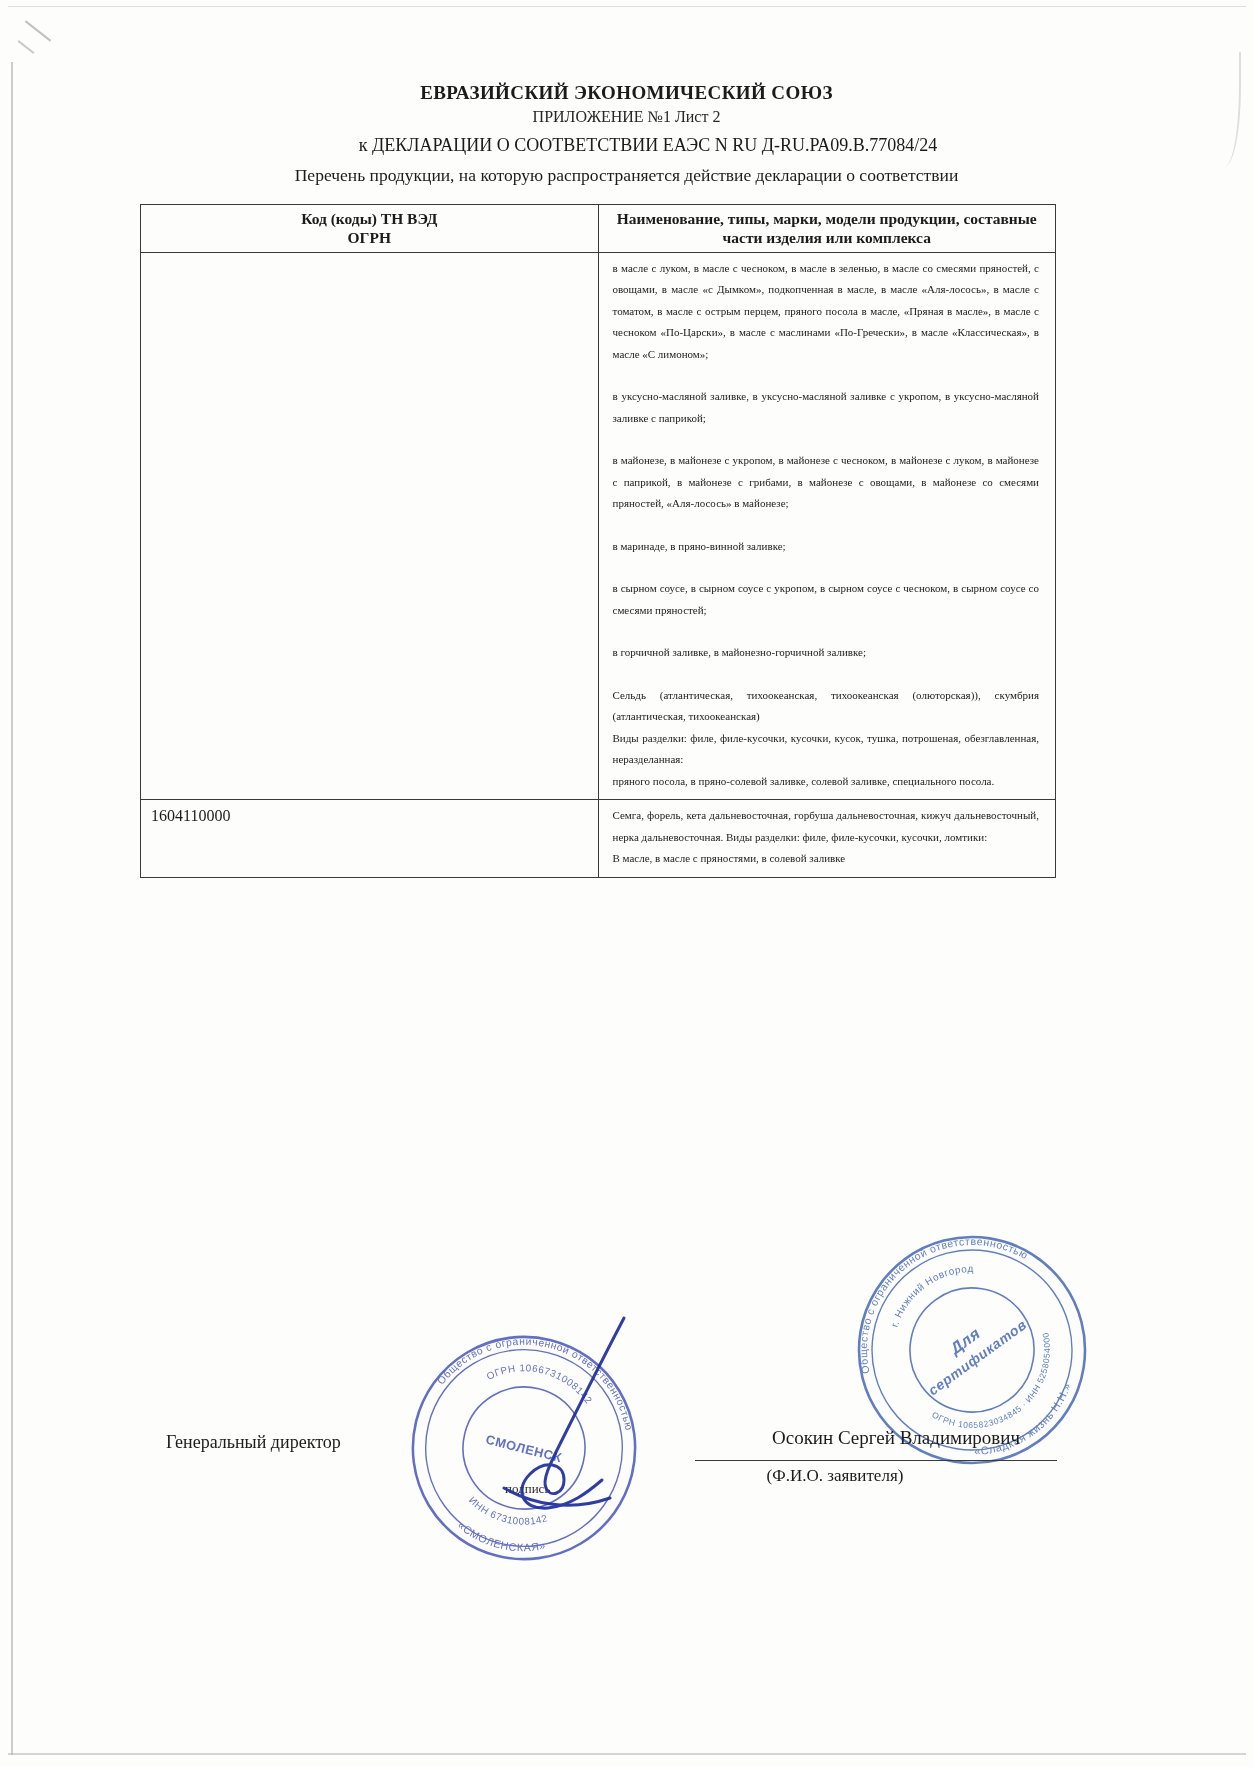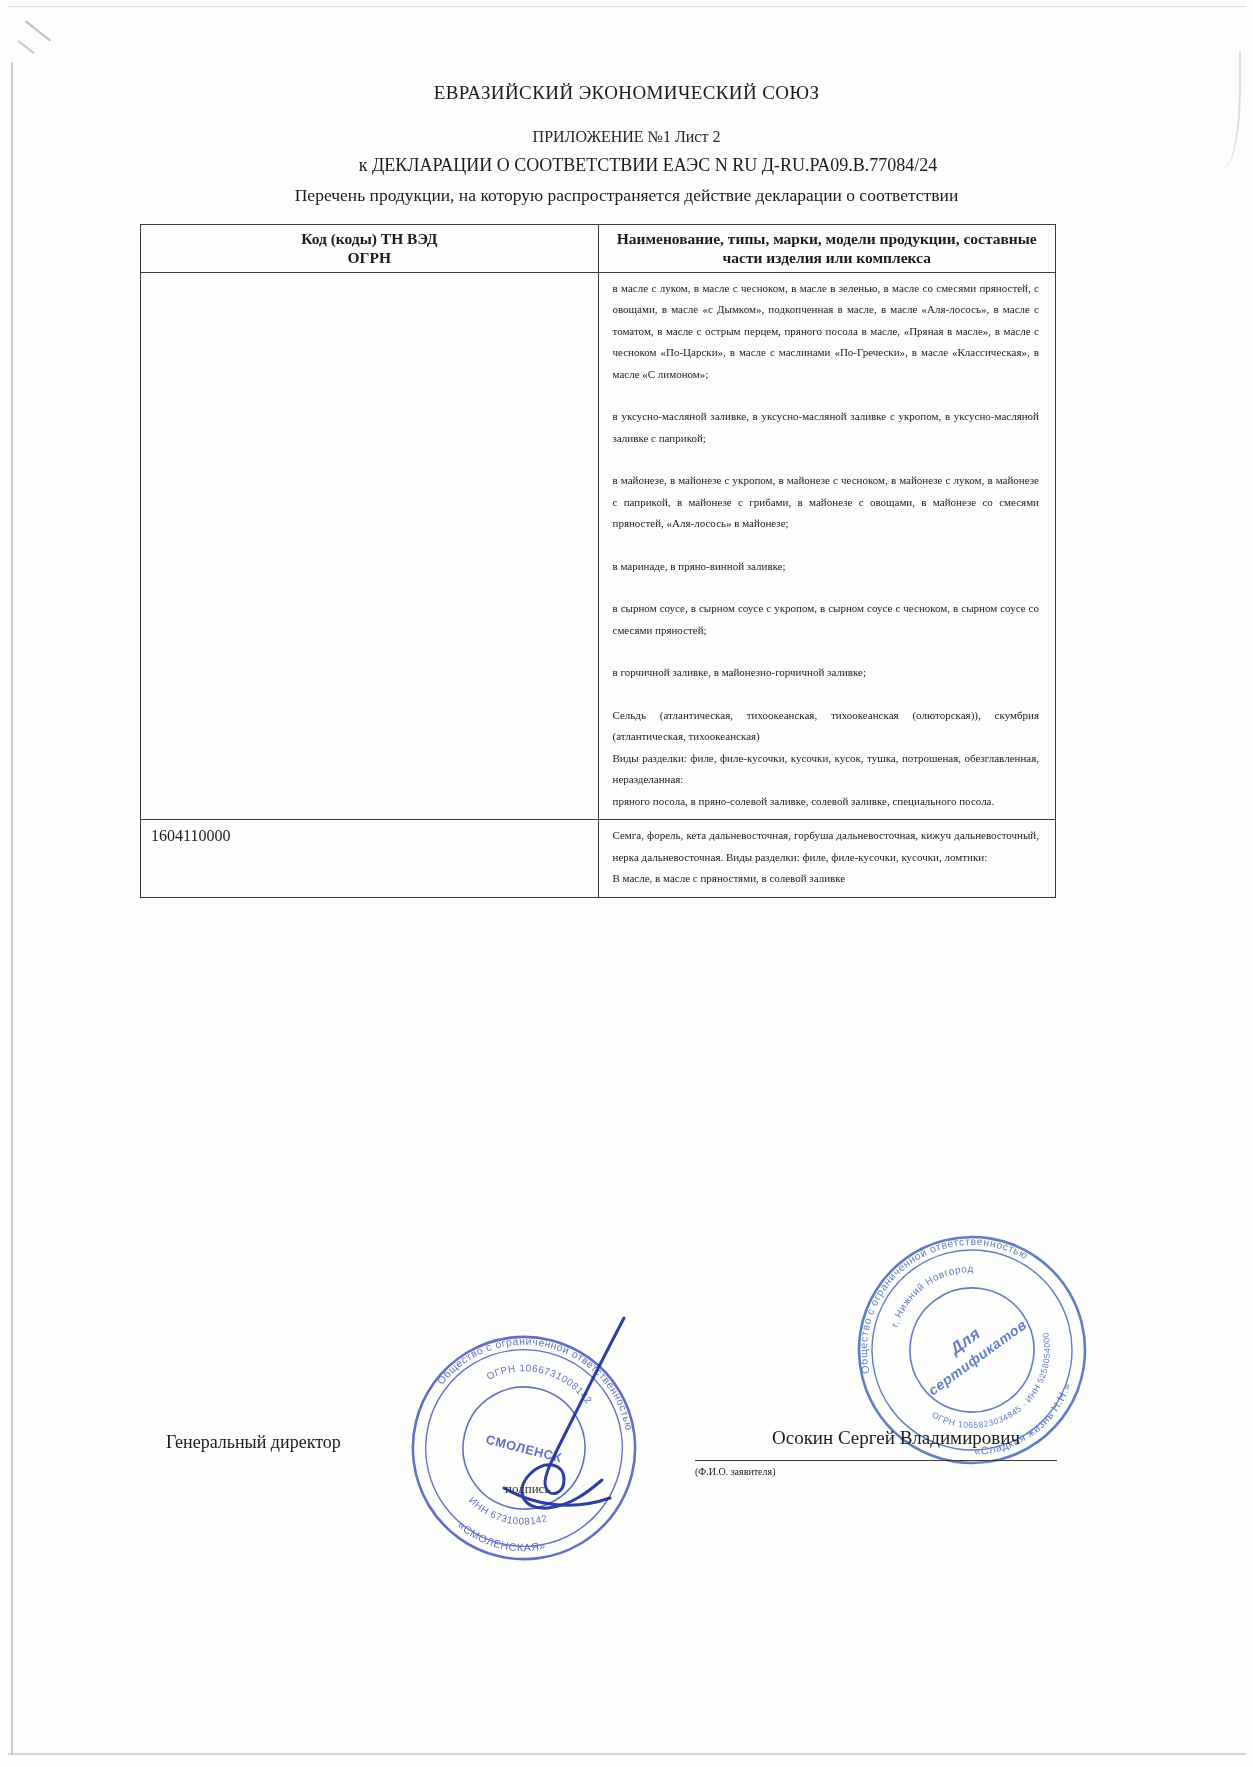--- a/index.html
+++ b/index.html
@@ -5,22 +5,22 @@
   * { box-sizing: border-box; }
   html,body { margin:0; padding:0; background:#d9d9d9; }
   .page {
     position:relative; width:1253px; height:1767px; margin:0 auto;
     background:#fdfdfb; overflow:hidden;
     font-family:"Liberation Serif","DejaVu Serif",serif; color:#1b1b1b;
   }
 
   
   .doc-header { text-align:center; padding-top:82px; }
-  .doc-title  { font-size:19px; font-weight:normal; letter-spacing:.4px; }
-  .doc-sub1   { font-size:16px; margin-top:24px; color:#262626; }
+  .doc-title  { font-size:19px; font-weight:bold; letter-spacing:.4px; }
+  .doc-sub1   { font-size:16px; margin-top:4px; color:#262626; }
   .doc-sub2   { font-size:18px; margin-top:9px;padding-left:43px; }
   .doc-sub3   { font-size:17.5px; margin-top:9px; }
 
   
   .products-table {
     margin:18px 0 0 140px; width:916px;
     border-collapse:collapse; table-layout:fixed;
   }
   .products-table th, .products-table td {
     border:1.6px solid #3a3a3a; vertical-align:top;
@@ -32,21 +32,21 @@
   .code-cell { width:225px; padding:6px 10px; font-size:16px; line-height:1.3; }
   .desc-cell { padding:5px 16px 7px 14px; font-size:11px; line-height:21.5px; text-align:justify; }
   .desc-cell p { margin:0; }
   .desc-cell p.gap { margin-bottom:21px; }
 
   
   .director-label   { position:absolute; left:166px; top:1432px; font-size:18px; }
   .sign-label       { position:absolute; left:505px; top:1481px; font-size:13px; color:#2e2e2e; }
   .applicant-name   { position:absolute; left:715px; top:1427px; width:362px; text-align:center; font-size:19px; }
   .applicant-line   { position:absolute; left:695px; top:1460px; width:362px; border-top:1.6px solid #3a3a3a; }
-  .applicant-caption{ position:absolute; left:695px; top:1466px; width:362px; text-align:left; font-size:10px; }
+  .applicant-caption{ position:absolute; left:654px; top:1466px; width:362px; text-align:center; font-size:17px; }
 
   
   .stamp { position:absolute; opacity:.82; }
   .stamp-left  { left:406px; top:1330px; transform:rotate(14deg); }
   .stamp-right { left:852px; top:1230px; transform:rotate(-36deg); }
   .stamp text {
     font-family:"Liberation Sans","DejaVu Sans",sans-serif;
     letter-spacing:.6px;
   }
   .stamp-left  circle, .stamp-left  text { stroke:#4050b8; }

